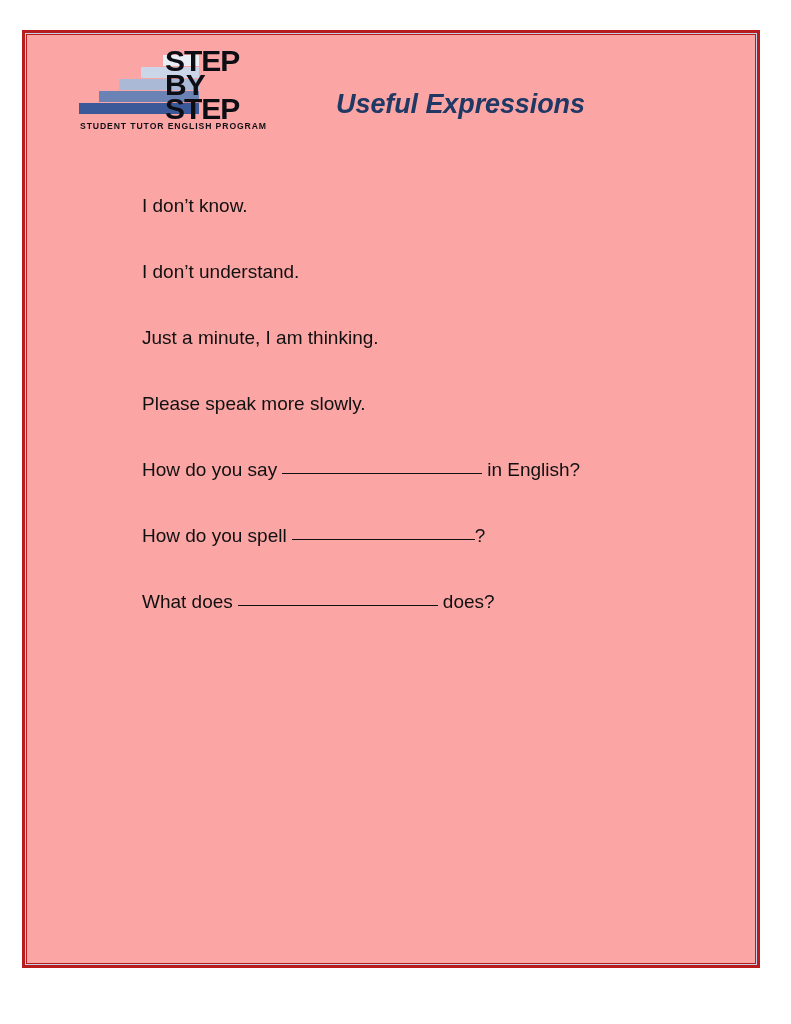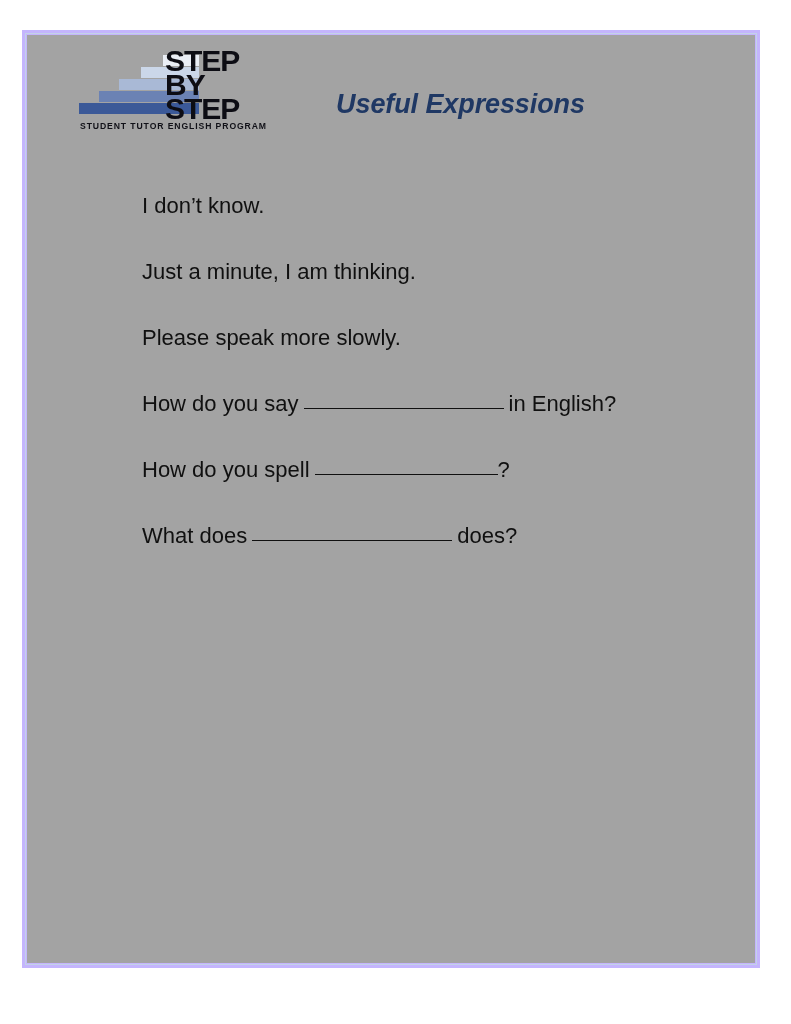--- a/index.html
+++ b/index.html
@@ -16,22 +16,22 @@
   }
 
   
   #page-frame {
     position: absolute;
     left: 22px;
     top: 30px;
     width: 738px;
     height: 938px;
     box-sizing: border-box;
-    border: 5px solid #c4b5fd;
-    background: #a3a3a3;
+    border: 5px solid #b91c1c;
+    background: #fca5a5;
   }
   #page-frame::after {
     content: "";
     position: absolute;
     left: -2px;
     top: -2px;
     right: -2px;
     bottom: -2px;
     border: 1px solid #c3d2e9;
     pointer-events: none;
@@ -115,21 +115,21 @@
 
   
   #expressions {
     position: absolute;
     left: 115px;
     top: 160px;
     width: 600px;
   }
   .expr-line {
     font-family: "Liberation Sans", sans-serif;
-    font-size: 22px;
+    font-size: 19px;
     color: #101010;
     height: 66px;
     line-height: 22px;
     white-space: nowrap;
   }
   .blank {
     display: inline-block;
     border-bottom: 1.6px solid #101010;
     vertical-align: 2px;
     height: 14px;
@@ -161,20 +161,21 @@
       </div>
       <div class="logo-tagline">STUDENT TUTOR ENGLISH PROGRAM</div>
     </div>
 
     <div id="doc-title">Useful Expressions</div>
 
   </div>
 
   <div id="expressions">
       <div class="expr-line"><span>I don’t know.</span></div>
+      <div class="expr-line"><span>I don’t understand.</span></div>
       <div class="expr-line"><span>Just a minute, I am thinking.</span></div>
       <div class="expr-line"><span>Please speak more slowly.</span></div>
       <div class="expr-line"><span>How do you say</span><span class="sp"></span><span class="blank blank-lg"></span><span class="sp"></span><span>in English?</span></div>
       <div class="expr-line"><span>How do you spell</span><span class="sp"></span><span class="blank blank-md"></span><span>?</span></div>
       <div class="expr-line"><span>What does</span><span class="sp"></span><span class="blank blank-lg"></span><span class="sp"></span><span>does?</span></div>
     </div>
 
 </div>
 
 </body></html>

